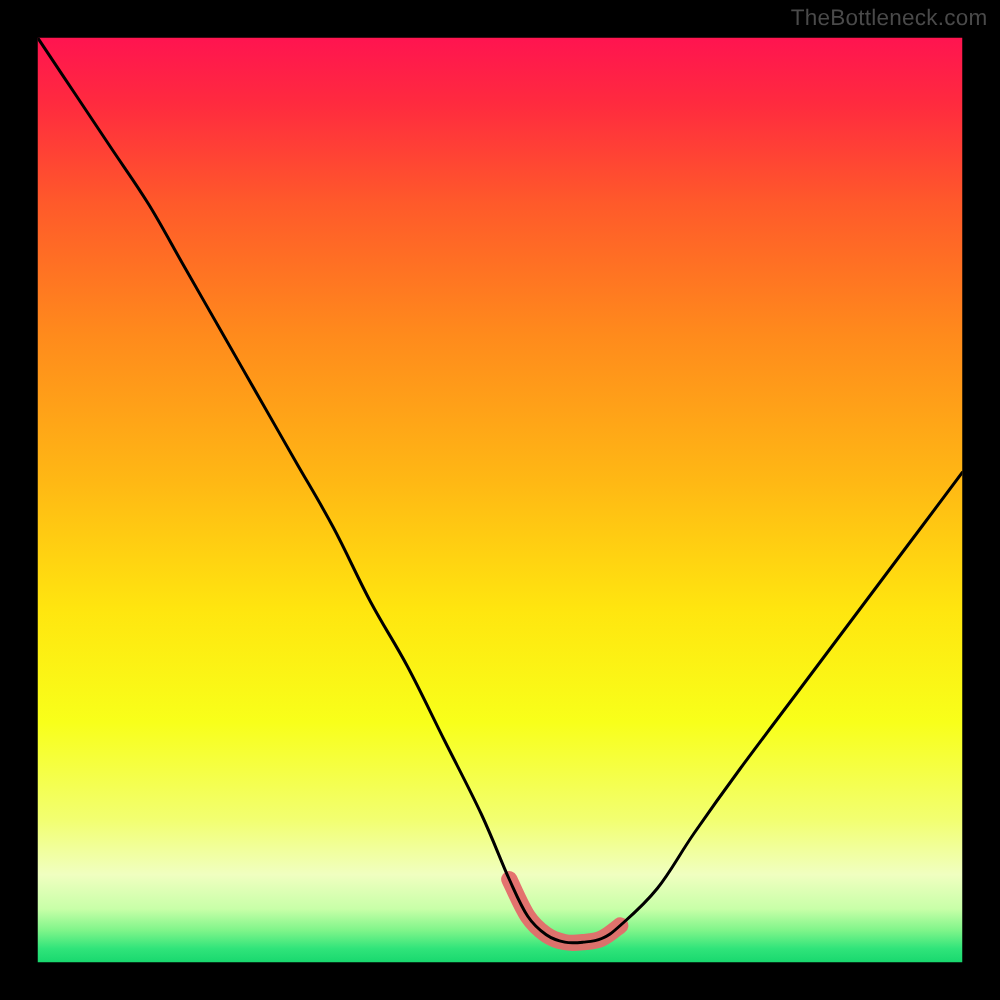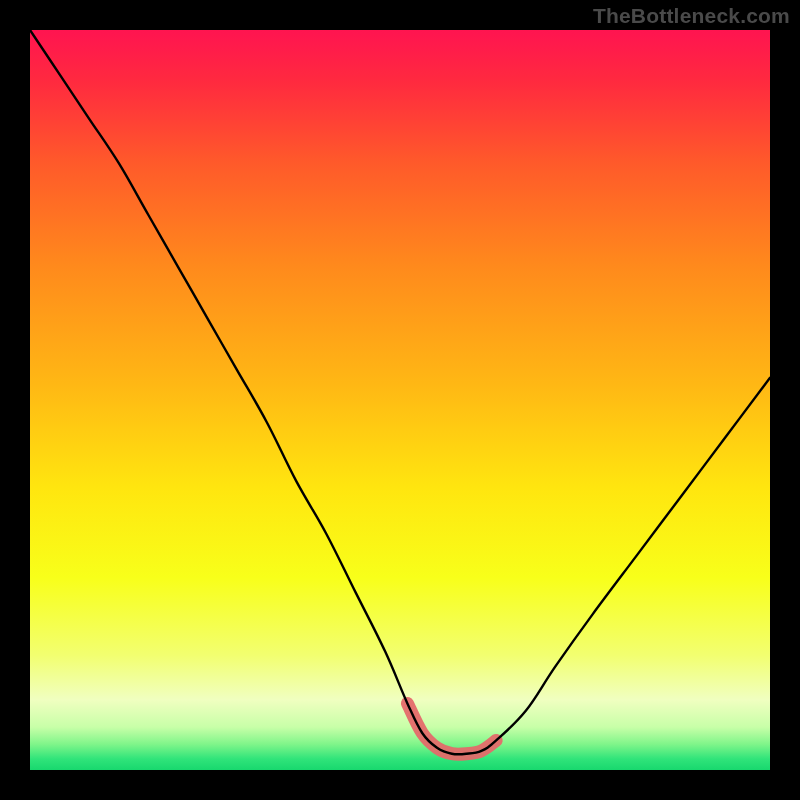--- a/index.html
+++ b/index.html
@@ -15,22 +15,22 @@
     position: relative;
     width: 800px;
     height: 800px;
     background: #000;
   }
   .watermark {
     position: absolute;
     top: 4px;
     right: 10px;
     color: #4a4a4a;
-    font-size: 21px;
-    font-weight: 700;
+    font-size: 18px;
+    font-weight: 400;
     letter-spacing: 0.2px;
     z-index: 10;
   }
   .plot {
     position: absolute;
     left: 30px;
     top: 30px;
     width: 740px;
     height: 740px;
   }

